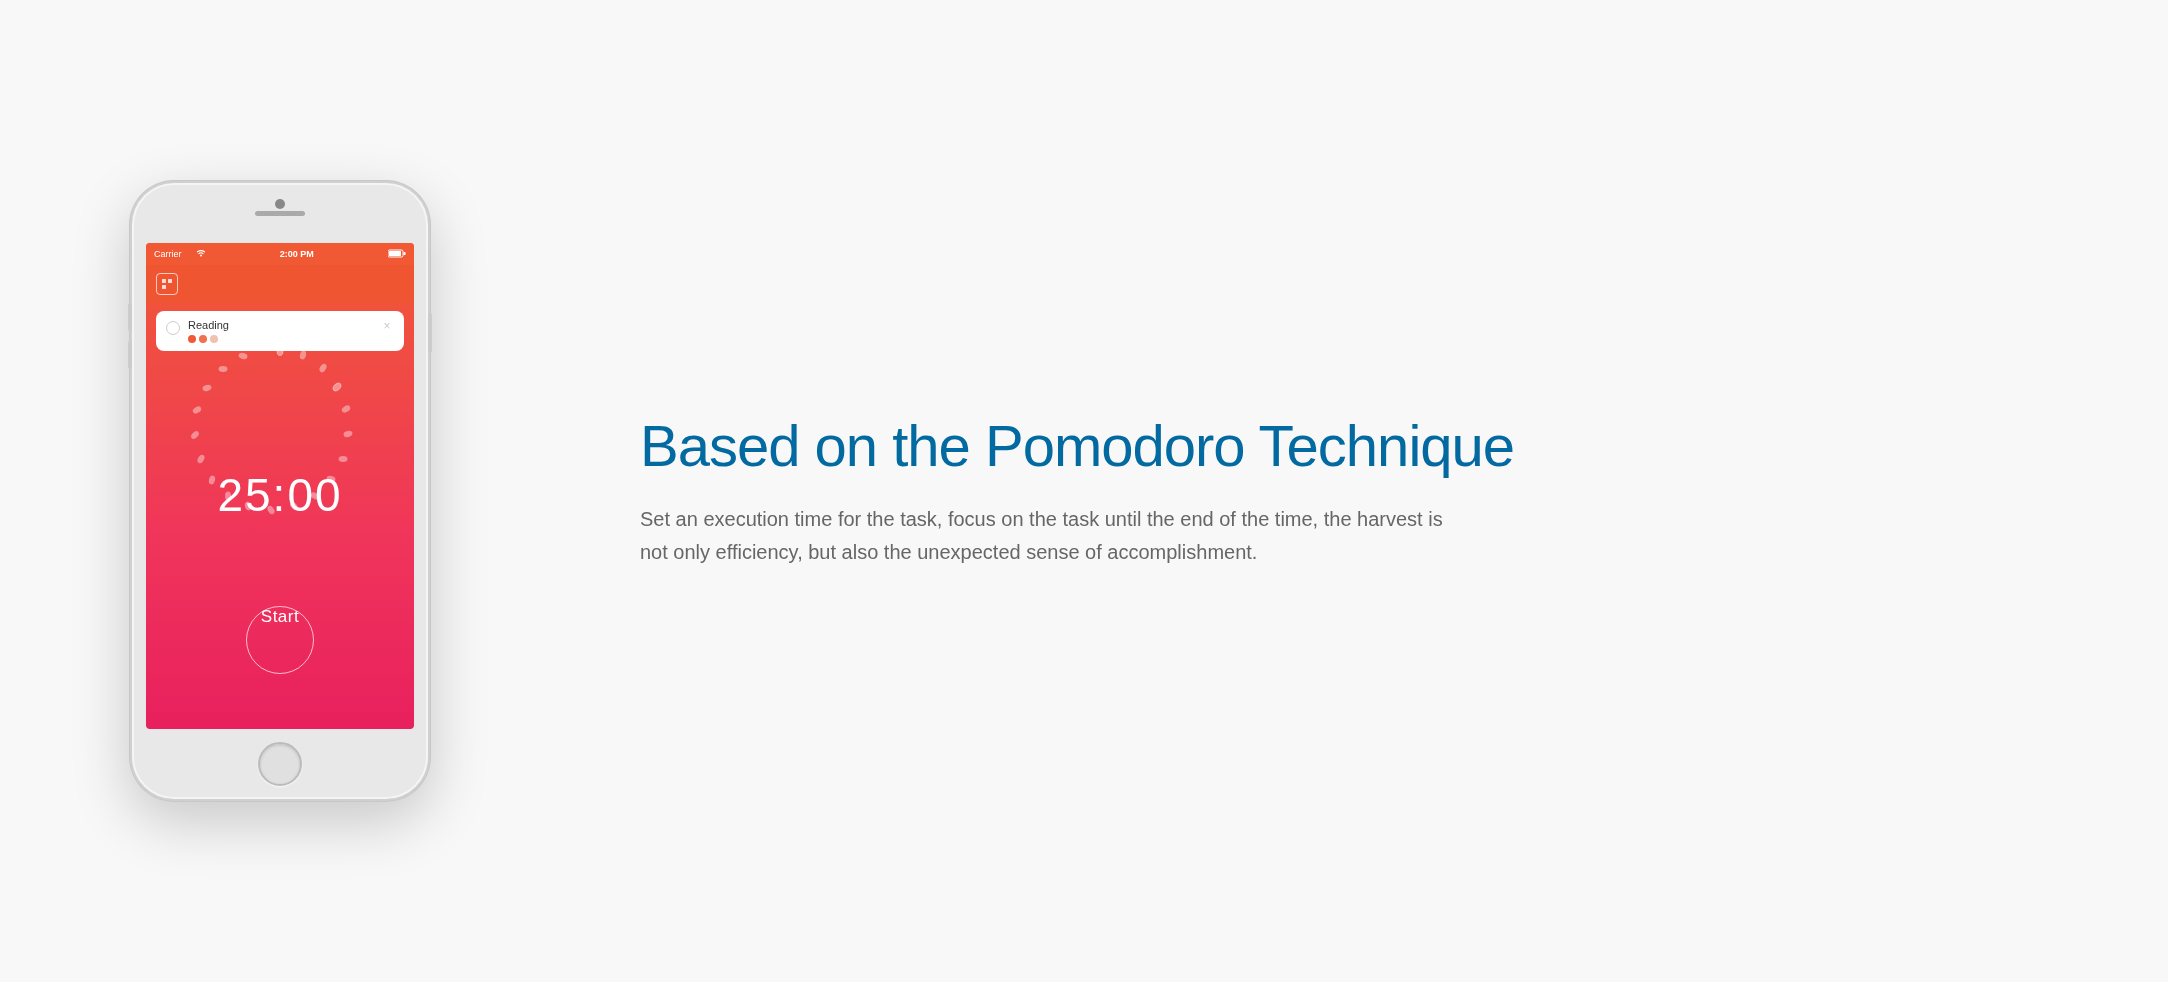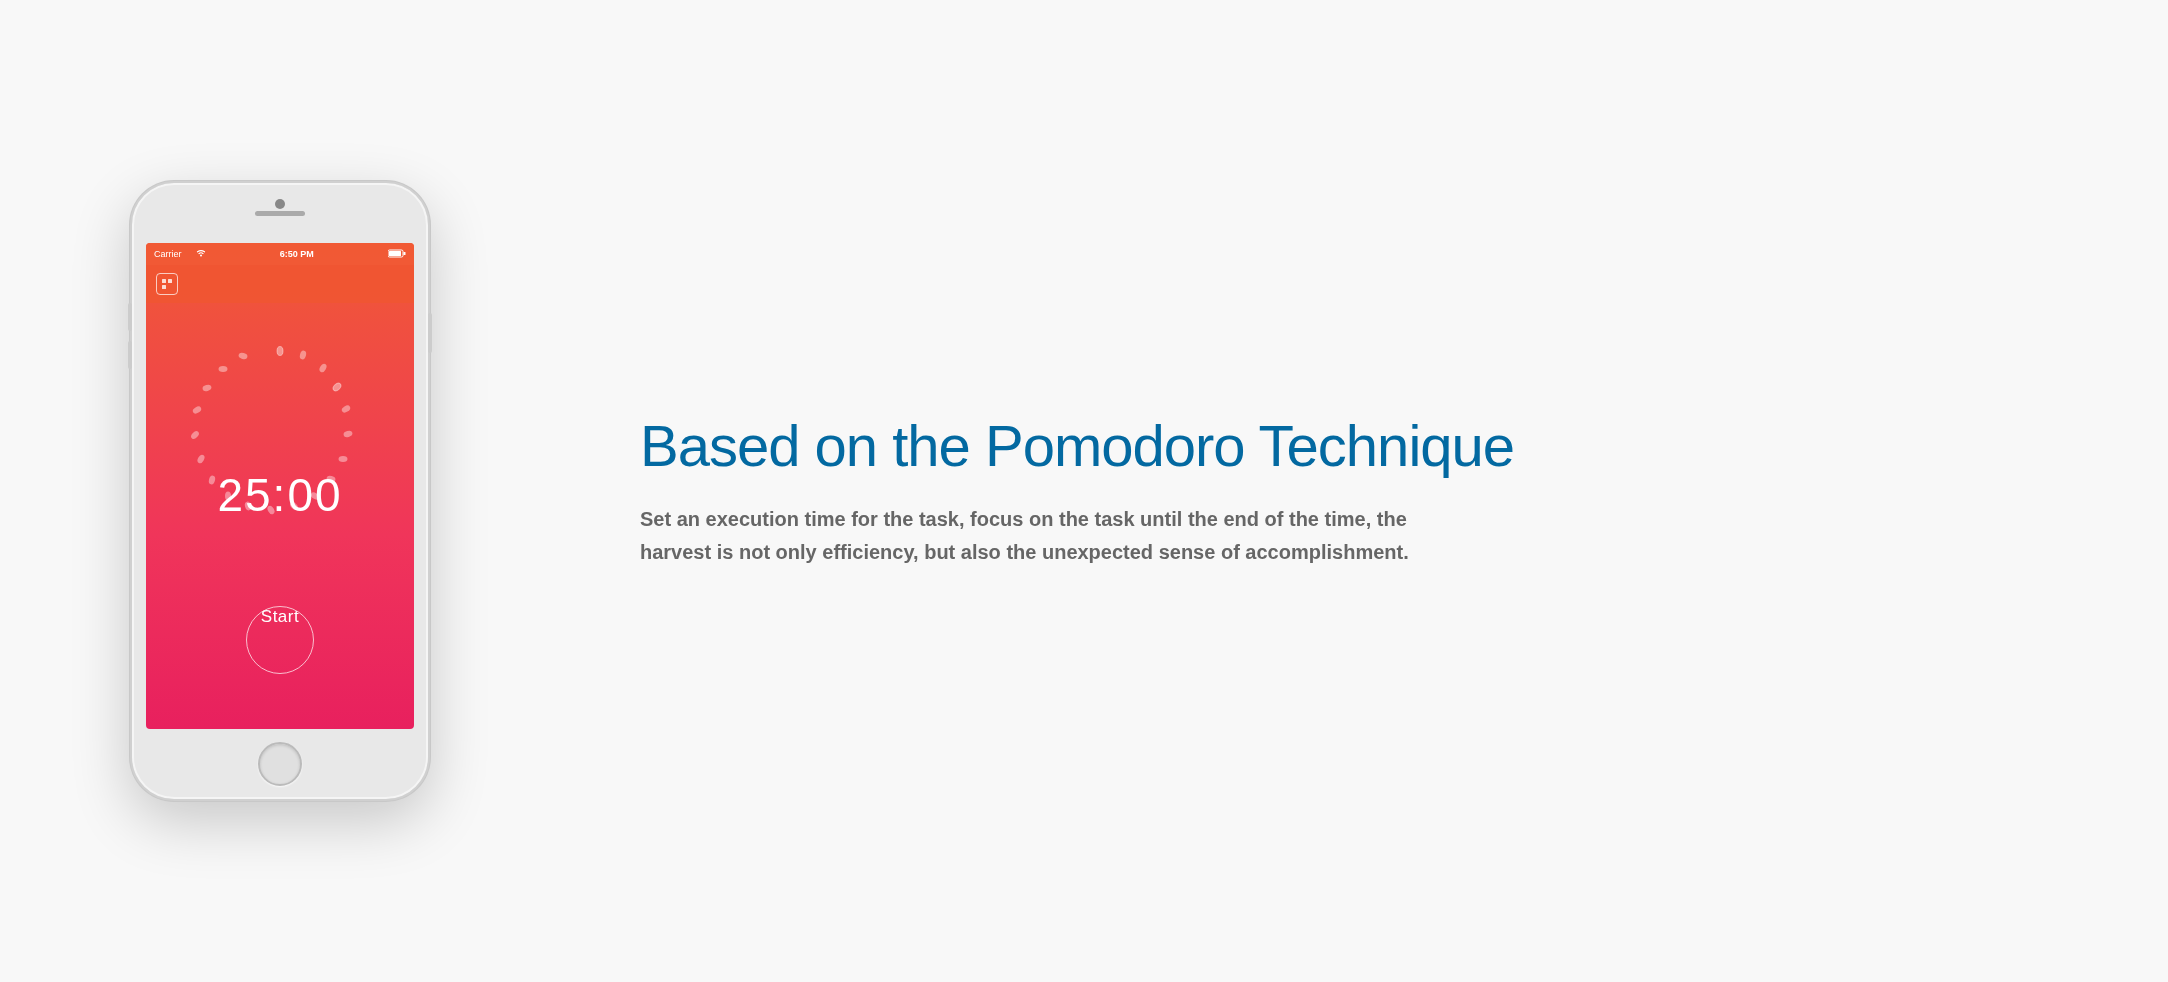--- a/index.html
+++ b/index.html
@@ -268,21 +268,21 @@
       line-height: 1.15;
       margin-bottom: 24px;
       letter-spacing: -1px;
     }
 
     .main-description {
       font-size: 20px;
       color: #666;
       line-height: 1.65;
       max-width: 820px;
-      font-weight: 700;
+      font-weight: 400;
     }
 
     
     .ring-wrapper {
       position: absolute;
       width: 190px;
       height: 190px;
       top: 100px;
       left: 50%;
       transform: translateX(-50%);
@@ -309,21 +309,21 @@
         <div class="status-left">
           <span>Carrier</span>
           <span>
             <svg width="10" height="8" viewBox="0 0 10 8">
               <path d="M5 6.5 L5 6.5" stroke="white" stroke-width="2" stroke-linecap="round"></path>
               <path d="M3 4.5 Q5 3 7 4.5" stroke="white" stroke-width="1.2" fill="none" stroke-linecap="round"></path>
               <path d="M1.5 2.8 Q5 0.5 8.5 2.8" stroke="white" stroke-width="1.2" fill="none" stroke-linecap="round"></path>
             </svg>
           </span>
         </div>
-        <div class="status-center">6:50 PM</div>
+        <div class="status-center">2:00 PM</div>
         <div class="status-right">
           <span>
             <svg width="18" height="9" viewBox="0 0 18 9">
               <rect x="0" y="1" width="15" height="7" rx="1.5" ry="1.5" stroke="white" stroke-width="1" fill="none"></rect>
               <rect x="15.5" y="3" width="2" height="3" rx="0.5" fill="white"></rect>
               <rect x="1" y="2" width="12" height="5" rx="0.5" fill="white"></rect>
             </svg>
           </span>
         </div>
       </div>
@@ -331,20 +331,32 @@
       <div class="app-header">
         <div class="header-icon">
           <svg width="12" height="12" viewBox="0 0 12 12">
             <rect x="1" y="1" width="4" height="4" rx="0.5" fill="rgba(255,255,255,0.8)"></rect>
             <rect x="7" y="1" width="4" height="4" rx="0.5" fill="rgba(255,255,255,0.8)"></rect>
             <rect x="1" y="7" width="4" height="4" rx="0.5" fill="rgba(255,255,255,0.8)"></rect>
           </svg>
         </div>
       </div>
 
+      <div class="task-card">
+        <div class="task-circle"></div>
+        <div class="task-content">
+          <div class="task-name">Reading</div>
+          <div class="task-dots">
+            <div class="dot dot-filled"></div>
+            <div class="dot dot-filled2"></div>
+            <div class="dot dot-empty"></div>
+          </div>
+        </div>
+        <div class="task-close">×</div>
+      </div>
 
       <div class="ring-wrapper">
         
         <svg width="190" height="190" viewBox="0 0 190 190">
 
           <g fill="rgba(255,255,255,0.4)">
 
             <ellipse cx="95" cy="8" rx="3" ry="4.5"></ellipse>
             <ellipse cx="118" cy="12" rx="3" ry="4.5" transform="rotate(15, 118, 12)"></ellipse>
             <ellipse cx="138" cy="25" rx="3" ry="4.5" transform="rotate(30, 138, 25)"></ellipse>

